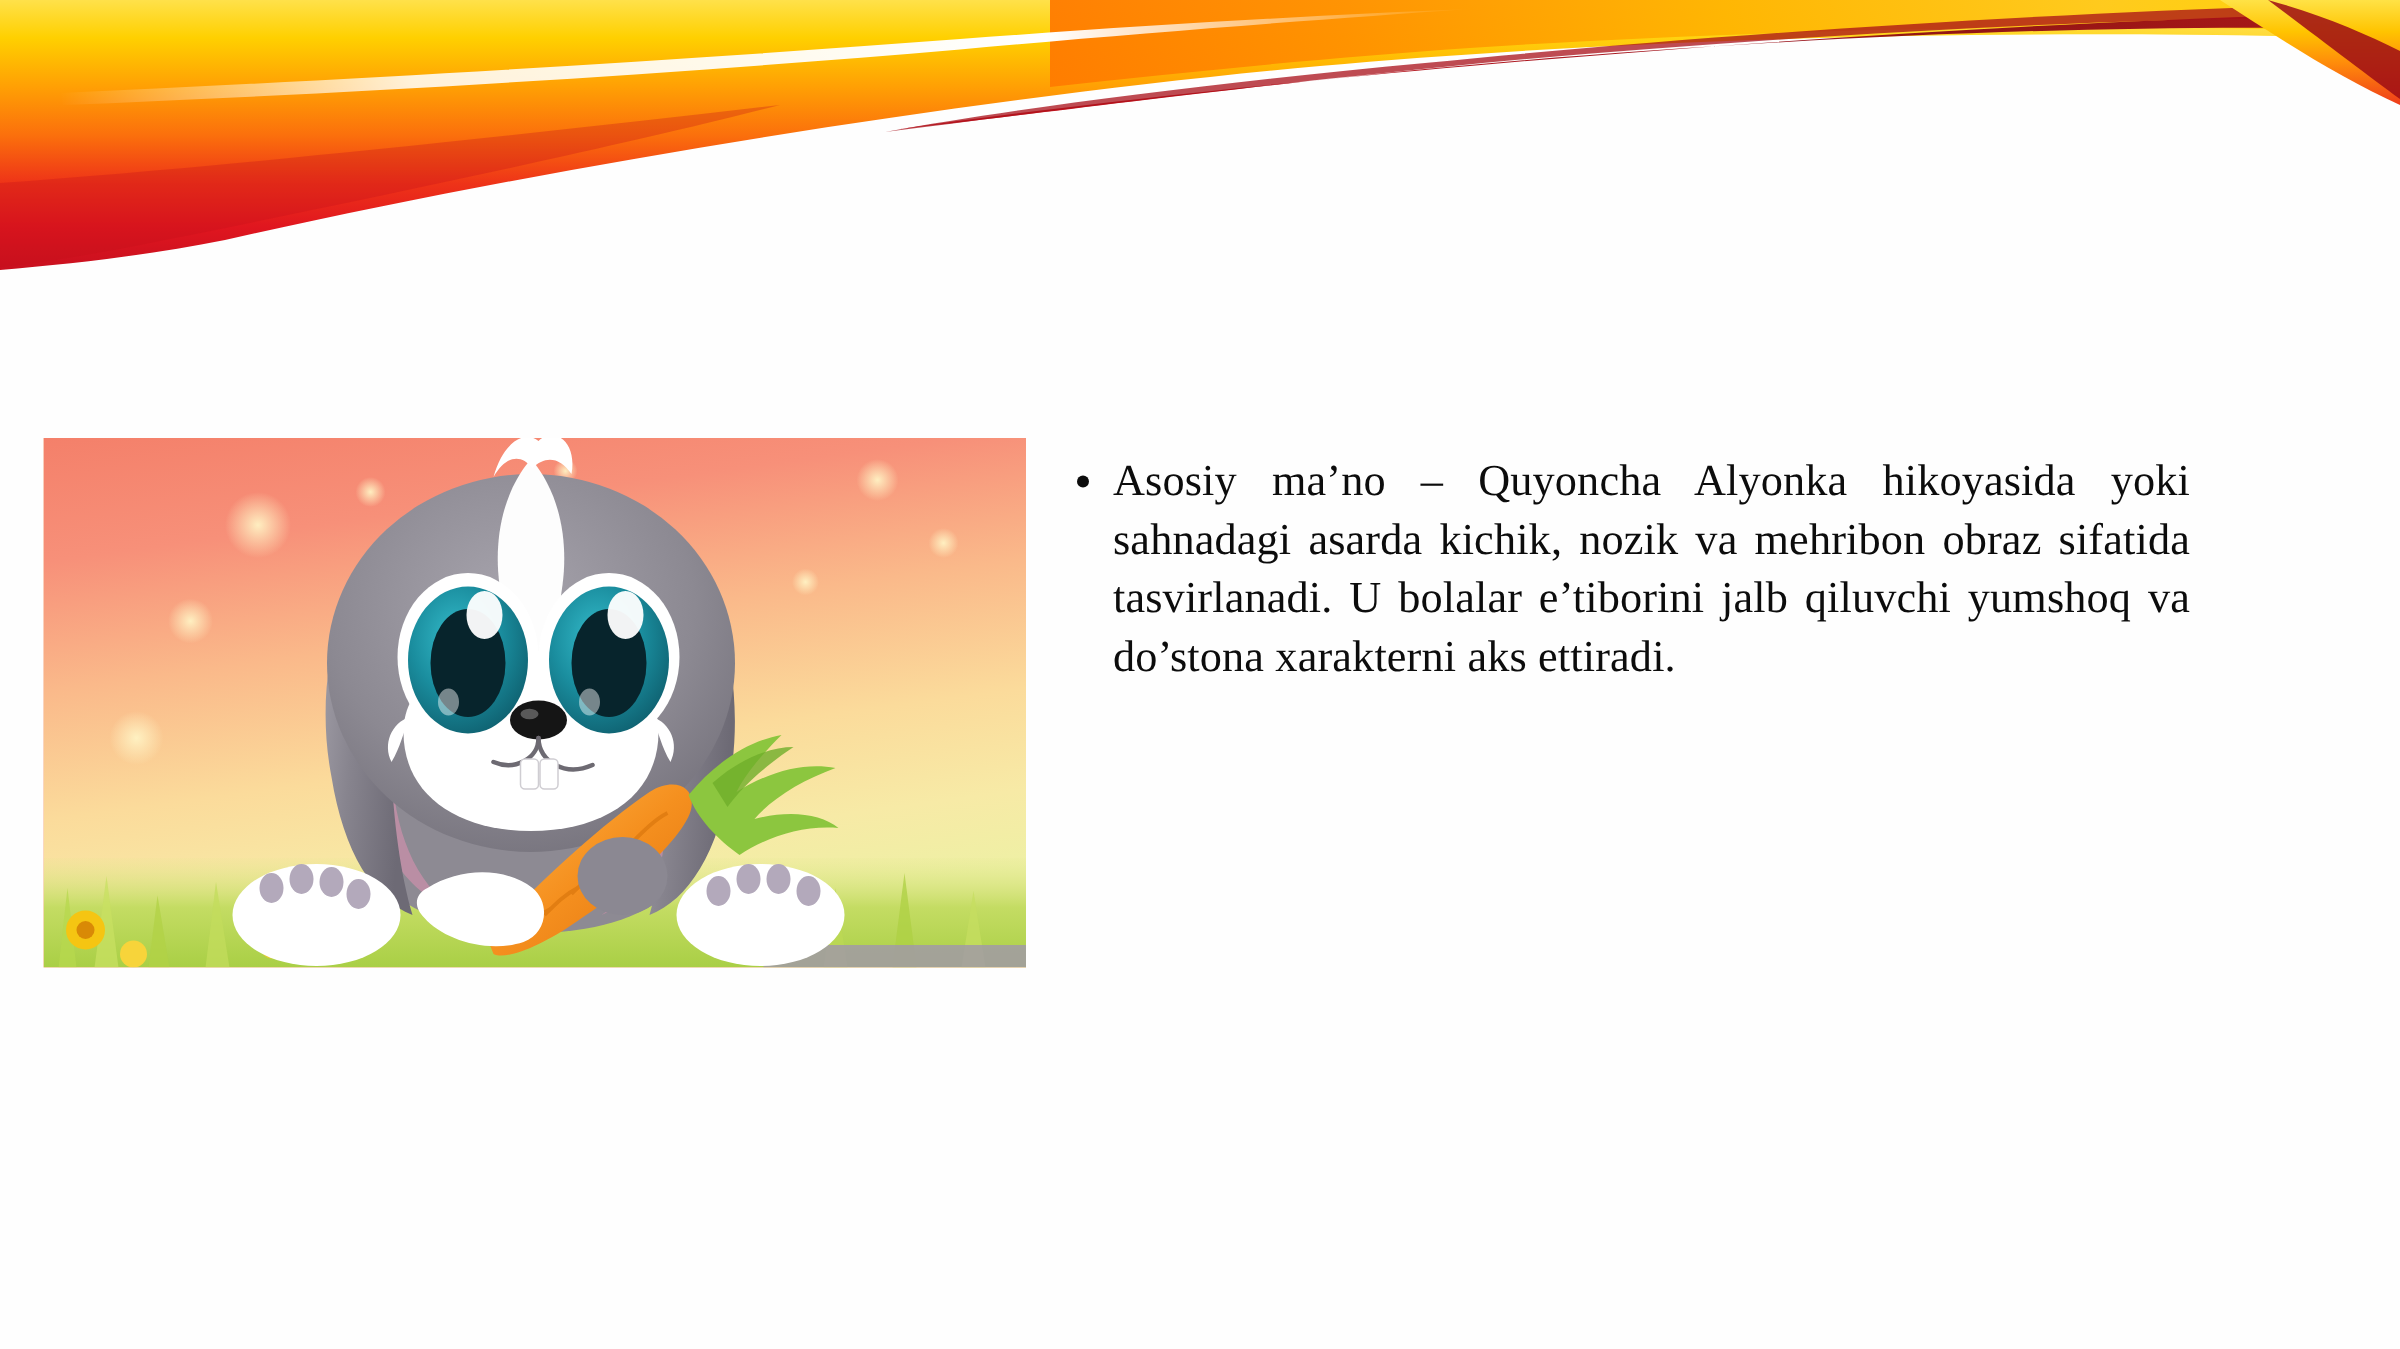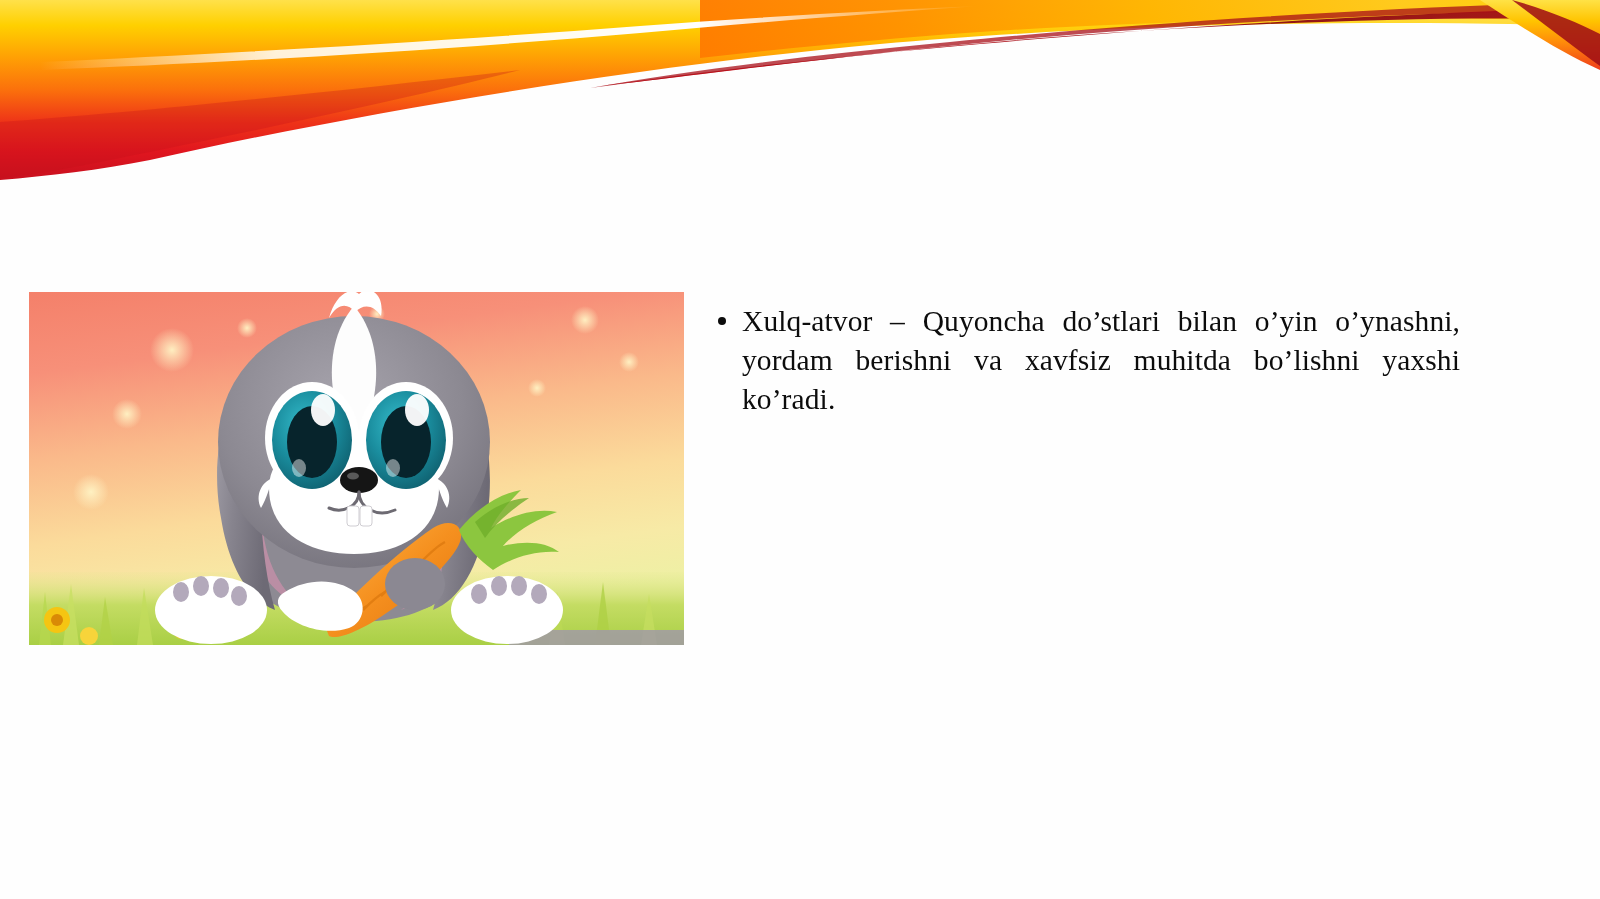--- a/index.html
+++ b/index.html
@@ -326,21 +326,21 @@
               <ellipse cx="490" cy="294" rx="8" ry="10"></ellipse>
               <ellipse cx="510" cy="302" rx="8" ry="10"></ellipse>
             </g>
           </g>
         </g>
       </svg>
     </div>
 
     <div class="text-col">
 
-
       <p class="bullet-item">
         <span class="bullet-dot"></span>
-        <span class="bullet-text">Xulq-atvor – Quyoncha do’stlari bilan o’yin o’ynashni, yordam berishni va xavfsiz muhitda bo’lishni yaxshi ko’radi.</span>
+        <span class="bullet-text">Asosiy ma’no – Quyoncha Alyonka hikoyasida yoki sahnadagi asarda kichik, nozik va mehribon obraz sifatida tasvirlanadi. U bolalar e’tiborini jalb qiluvchi yumshoq va do’stona xarakterni aks ettiradi.</span>
       </p>
+
 
     </div>
   </div>
 </div>
 
 </body></html>

